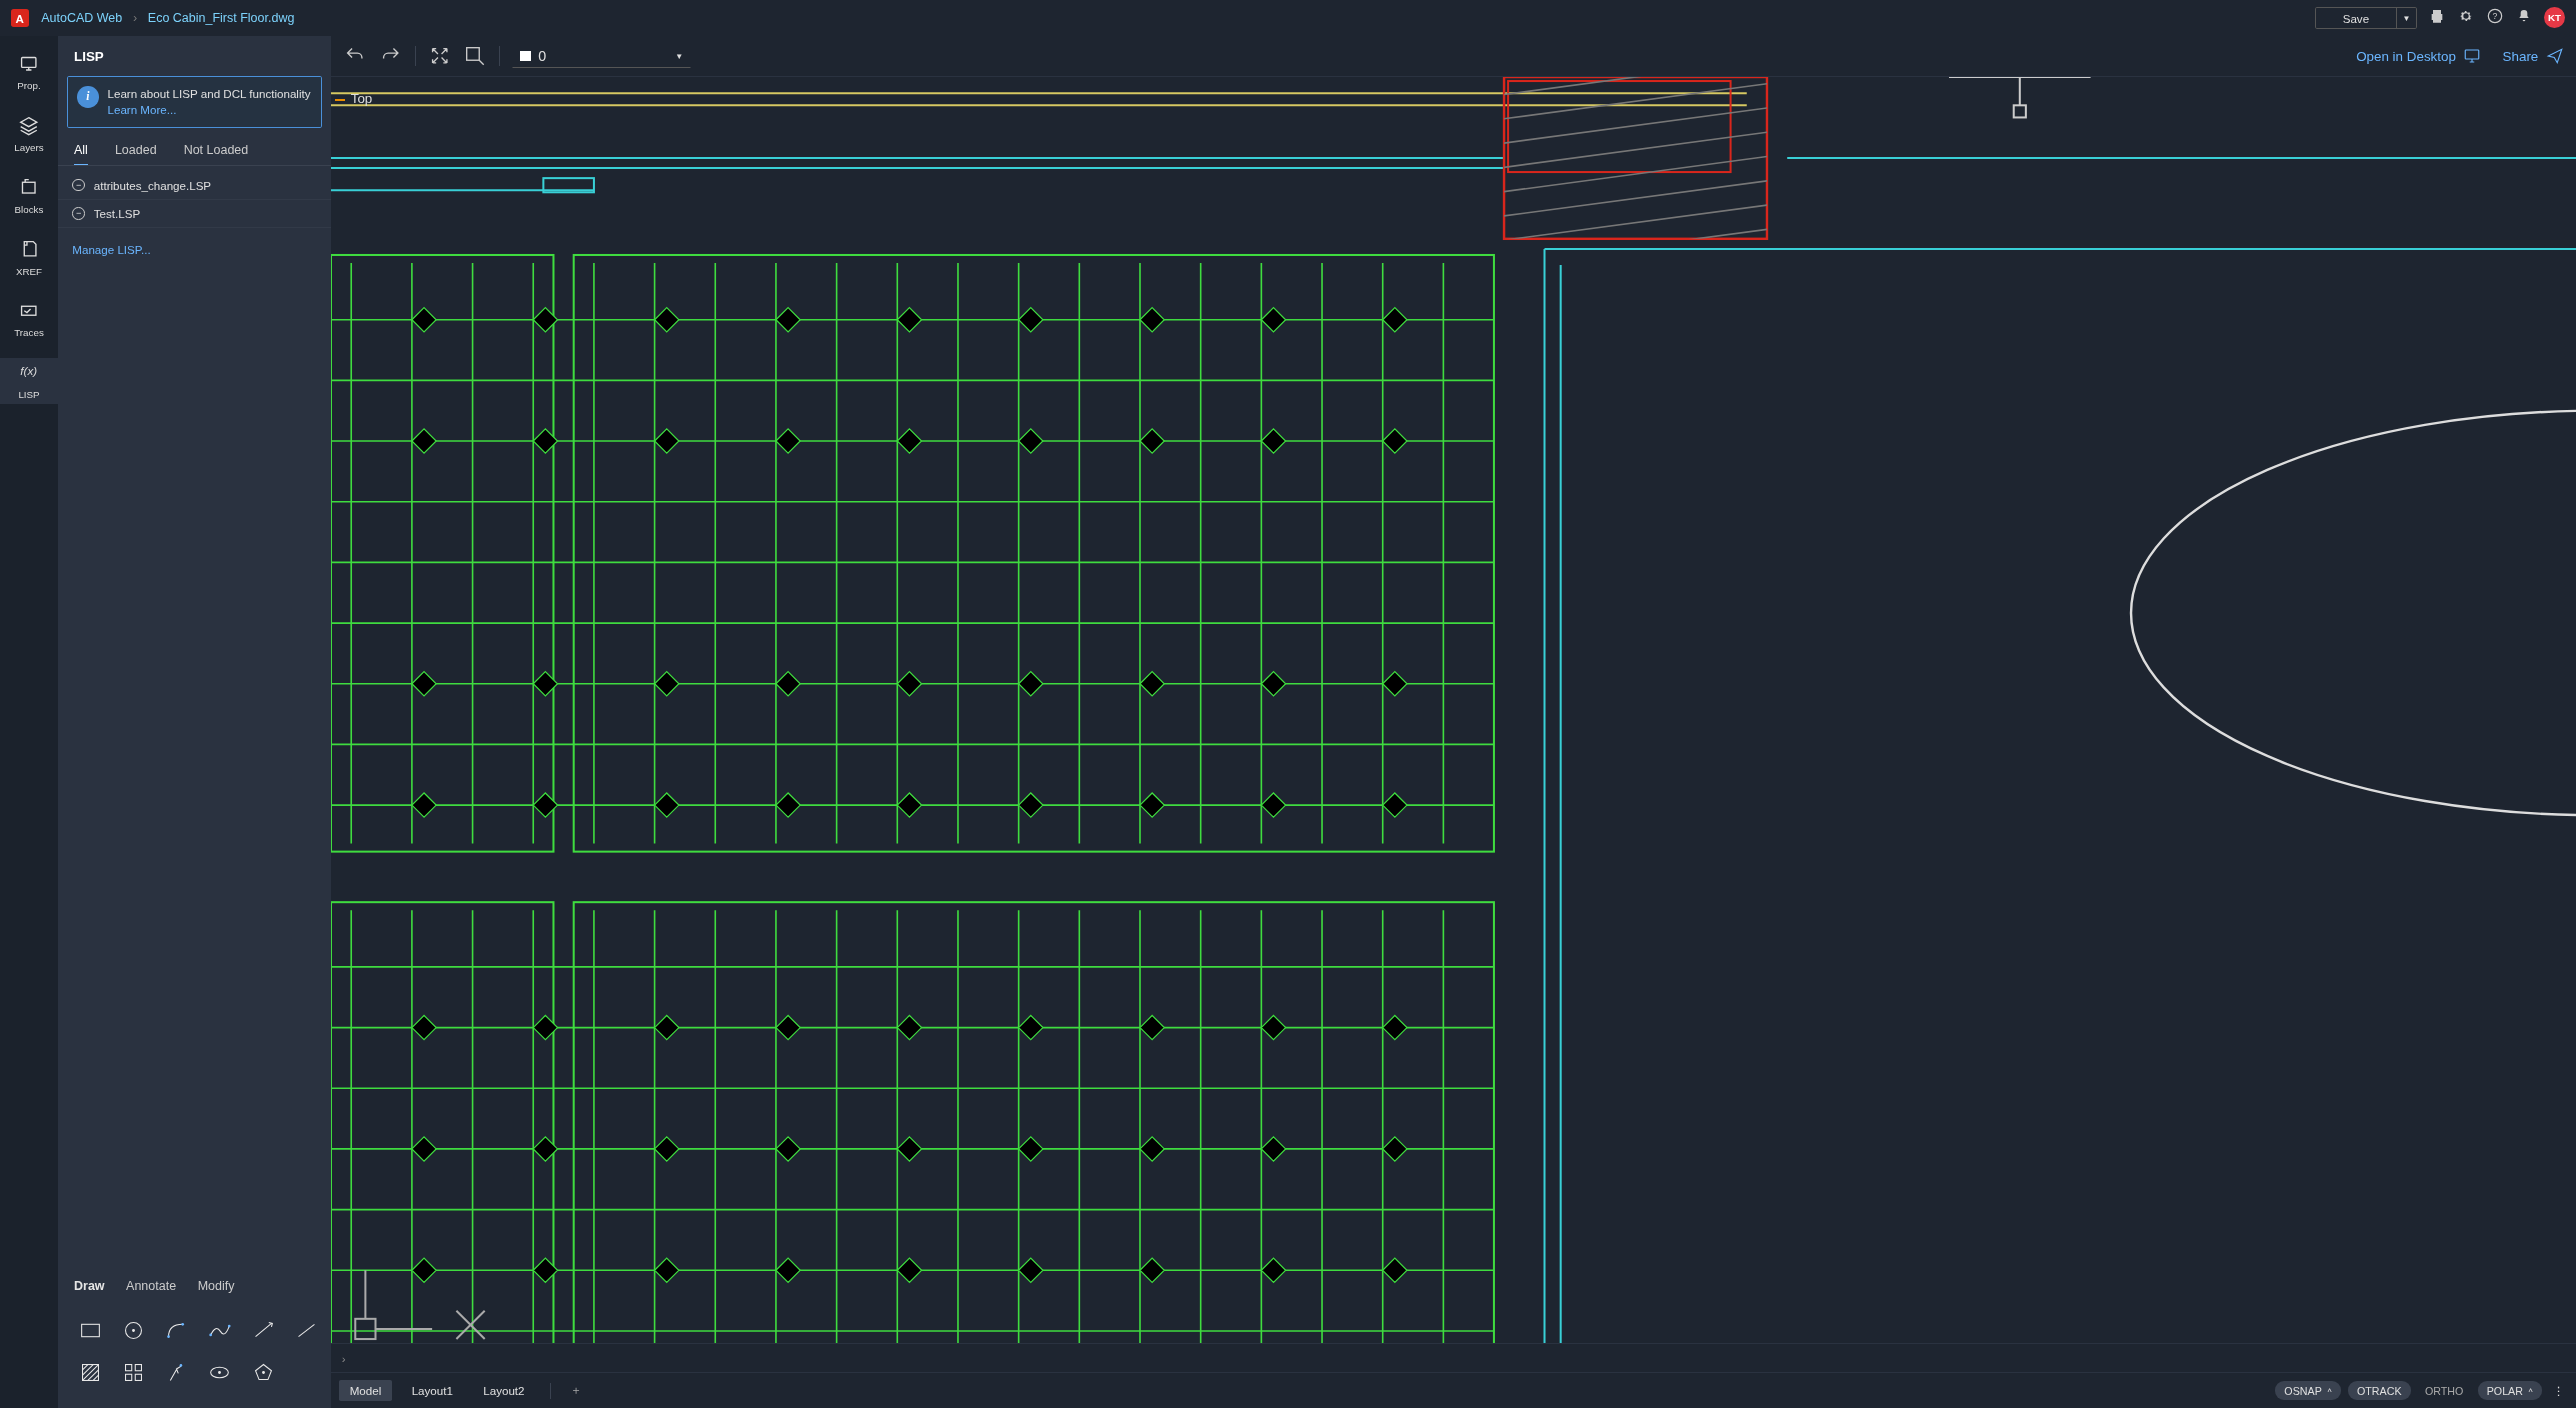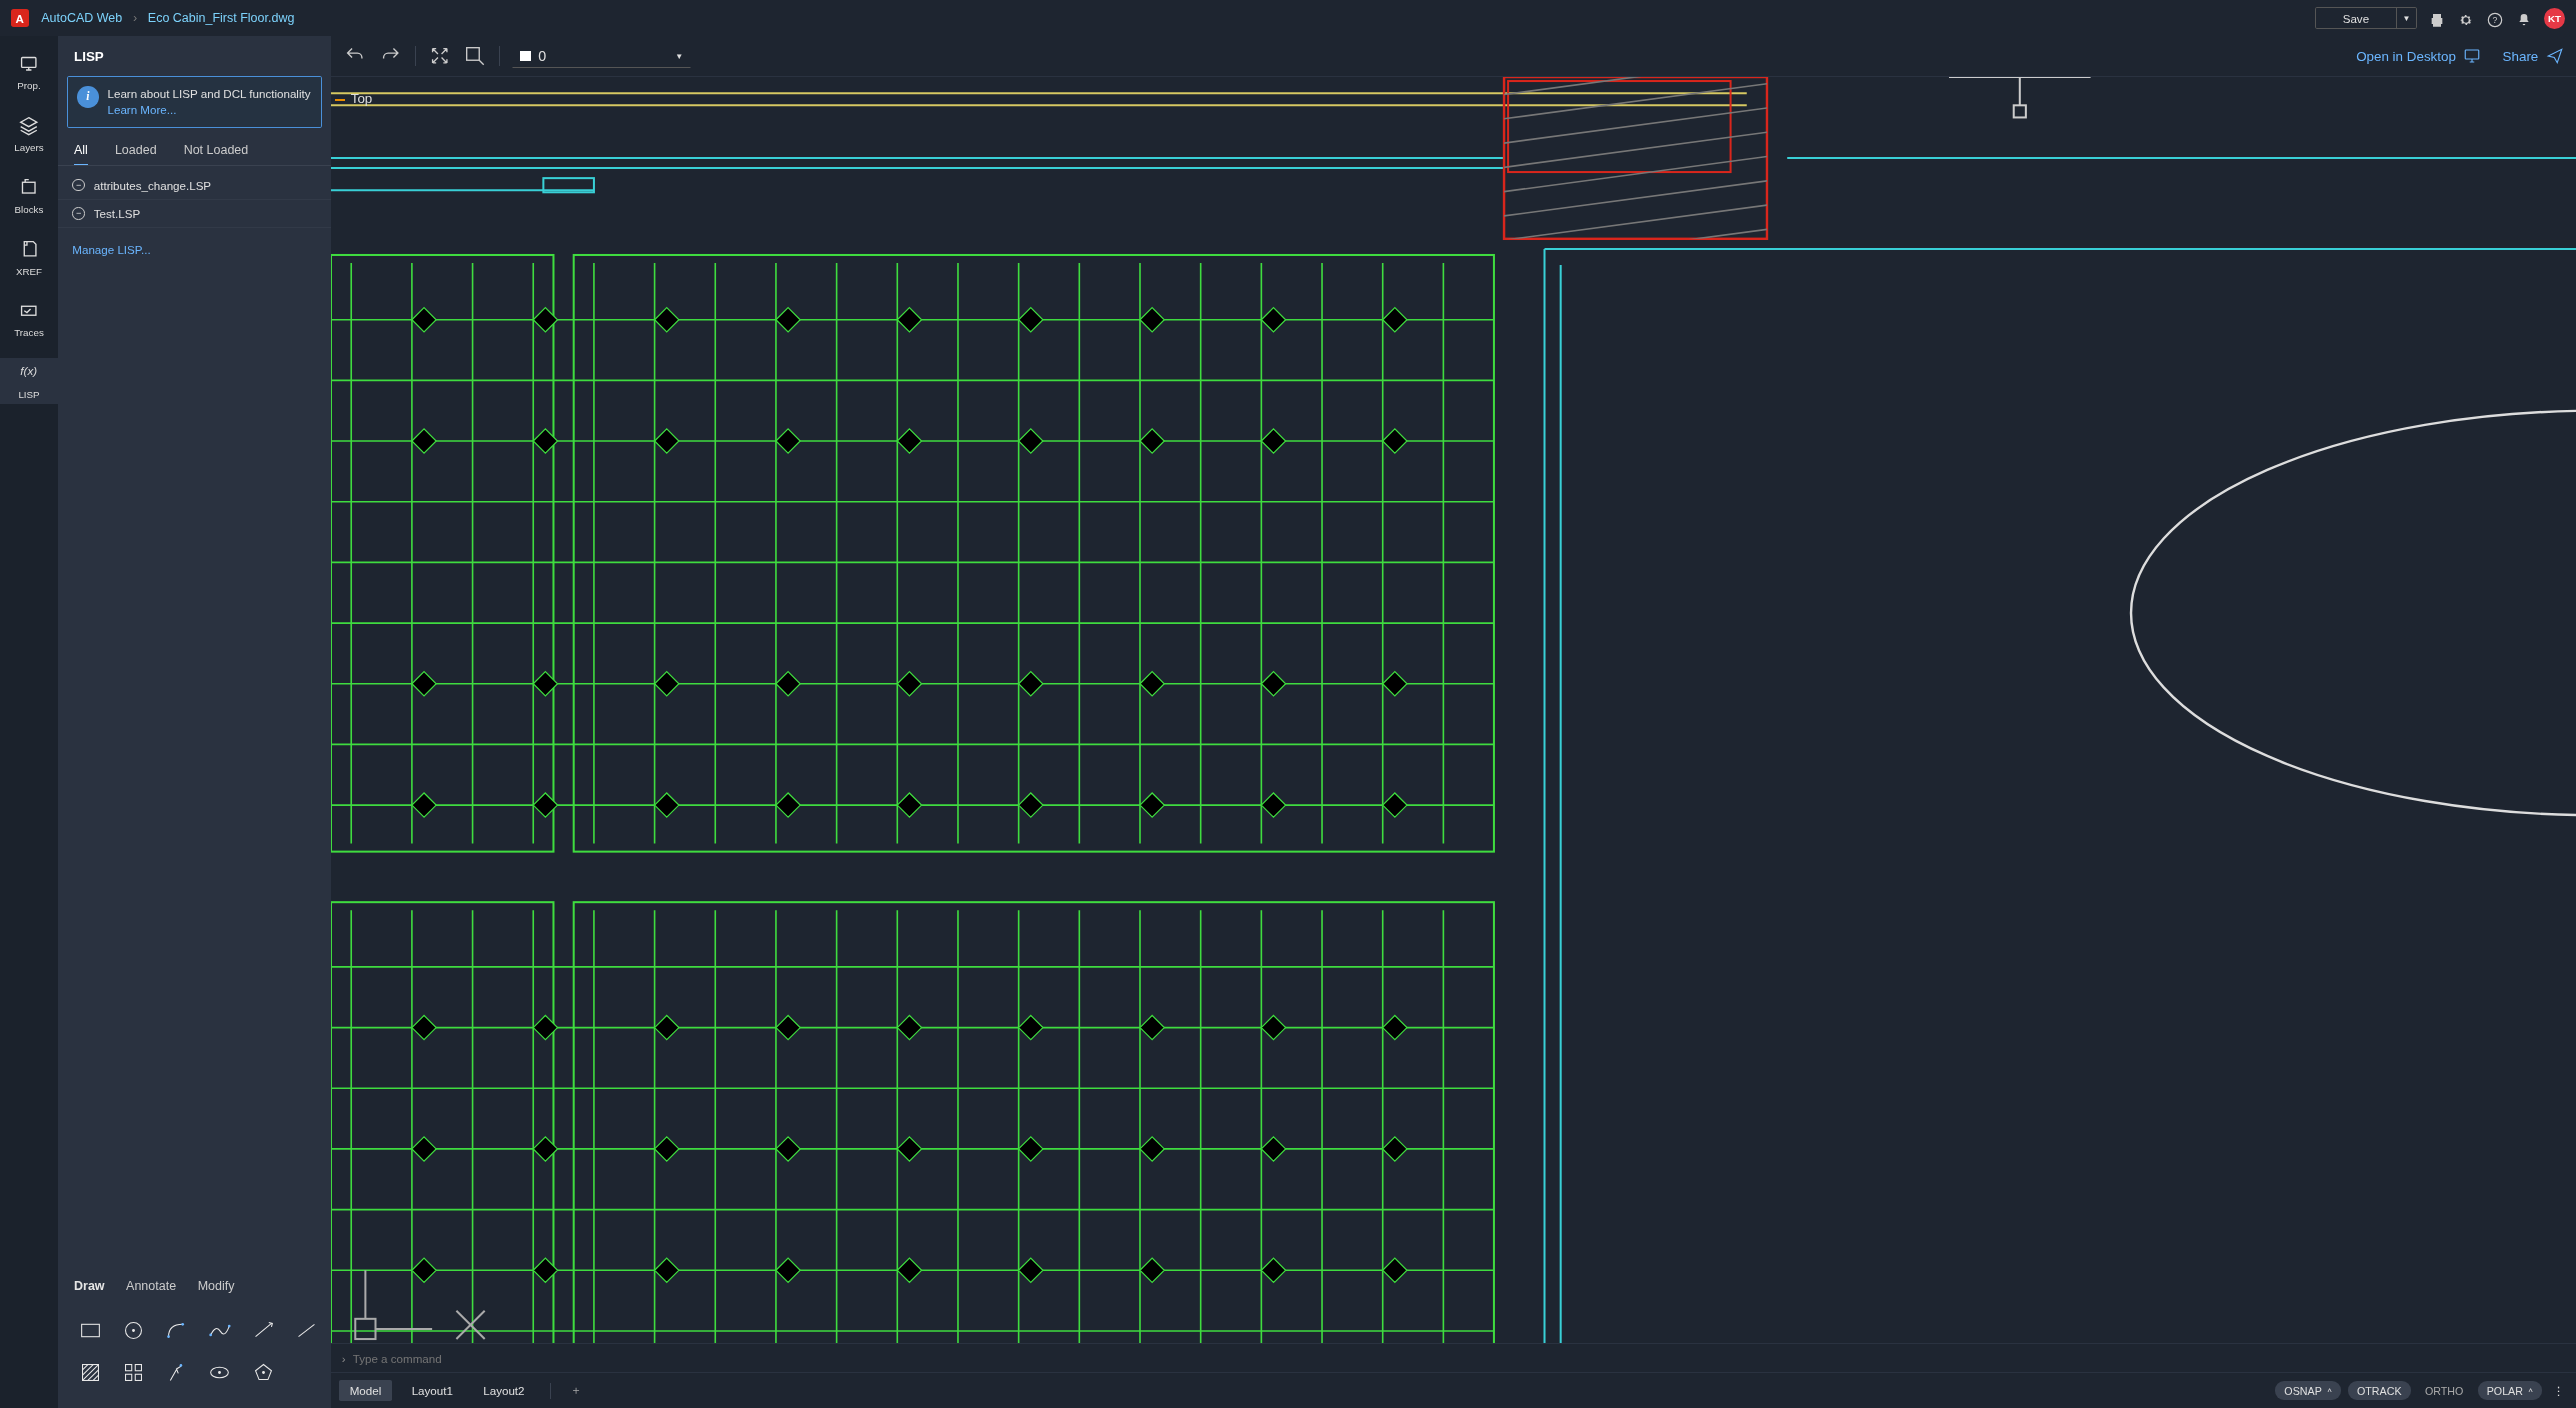--- a/index.html
+++ b/index.html
@@ -3,21 +3,21 @@
 <meta charset="utf-8">
 <style>
 *{box-sizing:border-box;margin:0;padding:0;font-family:-apple-system,BlinkMacSystemFont,"Segoe UI",Arial,sans-serif;user-select:none}
 html,body{width:100%;height:100%;background:#1e2530;color:#e0e0e0;overflow:hidden}
 .app{display:flex;flex-direction:column;height:100vh}
 .header{height:36px;background:#1e2530;display:flex;align-items:center;padding:0 10.7px;gap:12.5px}
 .app-logo{width:18px;height:18px;background:#d9261c;border-radius:2.7px;display:flex;align-items:center;justify-content:center;font-weight:600;font-size:11.6px;color:#fff}
 .breadcrumb{display:flex;align-items:center;gap:10.7px;font-size:12.5px}
 .breadcrumb span{color:#7dd3fc}
 .breadcrumb .sep{color:#777}
-.header-right{margin-left:auto;display:flex;align-items:flex-end;gap:11px}
+.header-right{margin-left:auto;display:flex;align-items:flex-start;gap:11px}
 .save-btn{display:flex;align-items:center;border:0.9px solid #555;border-radius:1.8px}
 .save-btn .lbl{padding:3.6px 27px;font-size:11.6px;cursor:pointer}
 .save-btn .dd{width:19.7px;display:flex;align-items:center;justify-content:center;border-left:0.9px solid #555;padding:5.4px 0;cursor:pointer}
 .hdr-icon{width:18px;height:18px;display:flex;align-items:center;justify-content:center;cursor:pointer;color:#ccc}
 .hdr-icon svg{width:16px;height:16px;fill:#ccc}
 .avatar{width:21.5px;height:21.5px;border-radius:50%;background:#e63946;color:#fff;display:flex;align-items:center;justify-content:center;font-size:9.8px;font-weight:600;cursor:pointer}
 .body{flex:1;display:flex;min-height:0}
 .nav-rail{width:58px;background:#1b222c;display:flex;flex-direction:column;align-items:center;padding-top:13.4px;gap:16px}
 .nav-item{display:flex;flex-direction:column;align-items:center;gap:6px;cursor:pointer;color:#ddd;width:100%;padding:3.6px 0}
 .nav-item.active{background:#2a3240}
@@ -443,21 +443,20 @@
             <line x1="22" y1="619" x2="50" y2="619"></line>
             <line x1="17" y1="614" x2="17" y2="590"></line>
             <path d="M62 610l14 14M62 624l14-14"></path>
           </g>
         </svg>
         <div class="vp-label">Top</div>
       </div>
 
       <div class="cmd-bar">
         <span>›</span>
-        <input type="text" placeholder="Type a command" style="">
       </div>
 
       <div class="status-bar">
         <div class="layout-tab active">Model</div>
         <div class="layout-tab">Layout1</div>
         <div class="layout-tab">Layout2</div>
         <div class="lt-sep"></div>
         <div class="add-tab">＋</div>
         <div class="status-right">
           <div class="status-chip">

